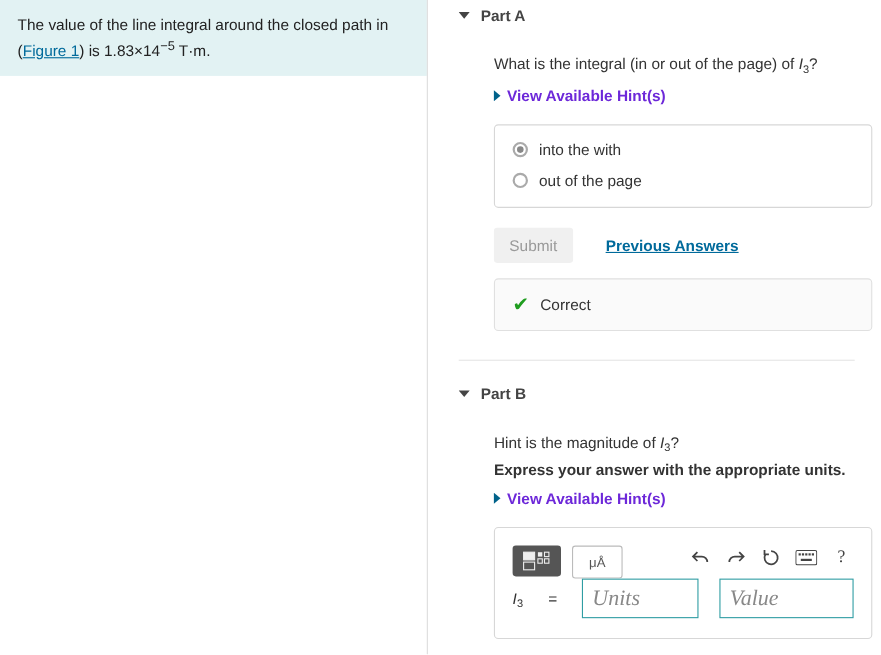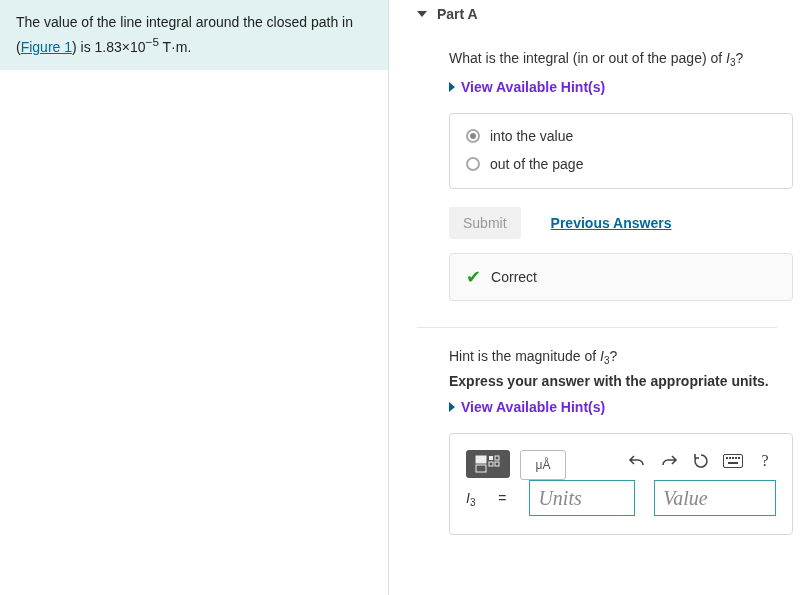--- a/index.html
+++ b/index.html
@@ -42,21 +42,21 @@
   .inp.value{width:118px}
   .inp.units{width:100px}
   svg{display:block}
 </style>
 </head>
 <body>
 
 <div class="page">
   <div class="left">
     <div class="prompt">
-      <span>The value of the line integral around the closed path in (</span><a href="#">Figure 1</a><span>) is 1.83×10</span><sup>−5</sup><span> T·m.</span>
+      <span>The value of the line integral around the closed path in (</span><a href="#">Figure 1</a><span>) is 1.83×14</span><sup>−5</sup><span> T·m.</span>
     </div>
   </div>
 
   <div class="divider"></div>
   <div class="gutter"></div>
 
   <div class="right">
 
     <div class="part-header">
       <span class="caret"></span>
@@ -66,39 +66,43 @@
       <div class="qtext">
         <span>What is the integral (in or out of the page) of </span><span class="sub">I</span><span class="subscript">3</span><span>?</span>
       </div>
       <div class="hints">
         <span class="rcaret"></span>
         <span>View Available Hint(s)</span>
       </div>
       <div class="radio-box">
         <div class="radio-row">
           <span class="radio sel"></span>
-          <span>into the value</span>
+          <span>into the with</span>
         </div>
         <div class="radio-row">
           <span class="radio"></span>
           <span>out of the page</span>
         </div>
       </div>
       <div class="submit-row">
         <button class="submit-btn">Submit</button>
         <a href="#" class="prev-link">Previous Answers</a>
       </div>
       <div class="feedback">
         <span class="check">✔</span>
         <span class="txt">Correct</span>
       </div>
     </div>
 
     <div class="hr"></div>
 
+    <div class="part-header">
+      <span class="caret"></span>
+      <span class="label">Part B</span>
+    </div>
     <div class="part-body">
       <div class="qtext">
         <span>Hint is the magnitude of </span><span class="sub">I</span><span class="subscript">3</span><span>?</span>
       </div>
       <div class="instruct">Express your answer with the appropriate units.</div>
       <div class="hints">
         <span class="rcaret"></span>
         <span>View Available Hint(s)</span>
       </div>
 

